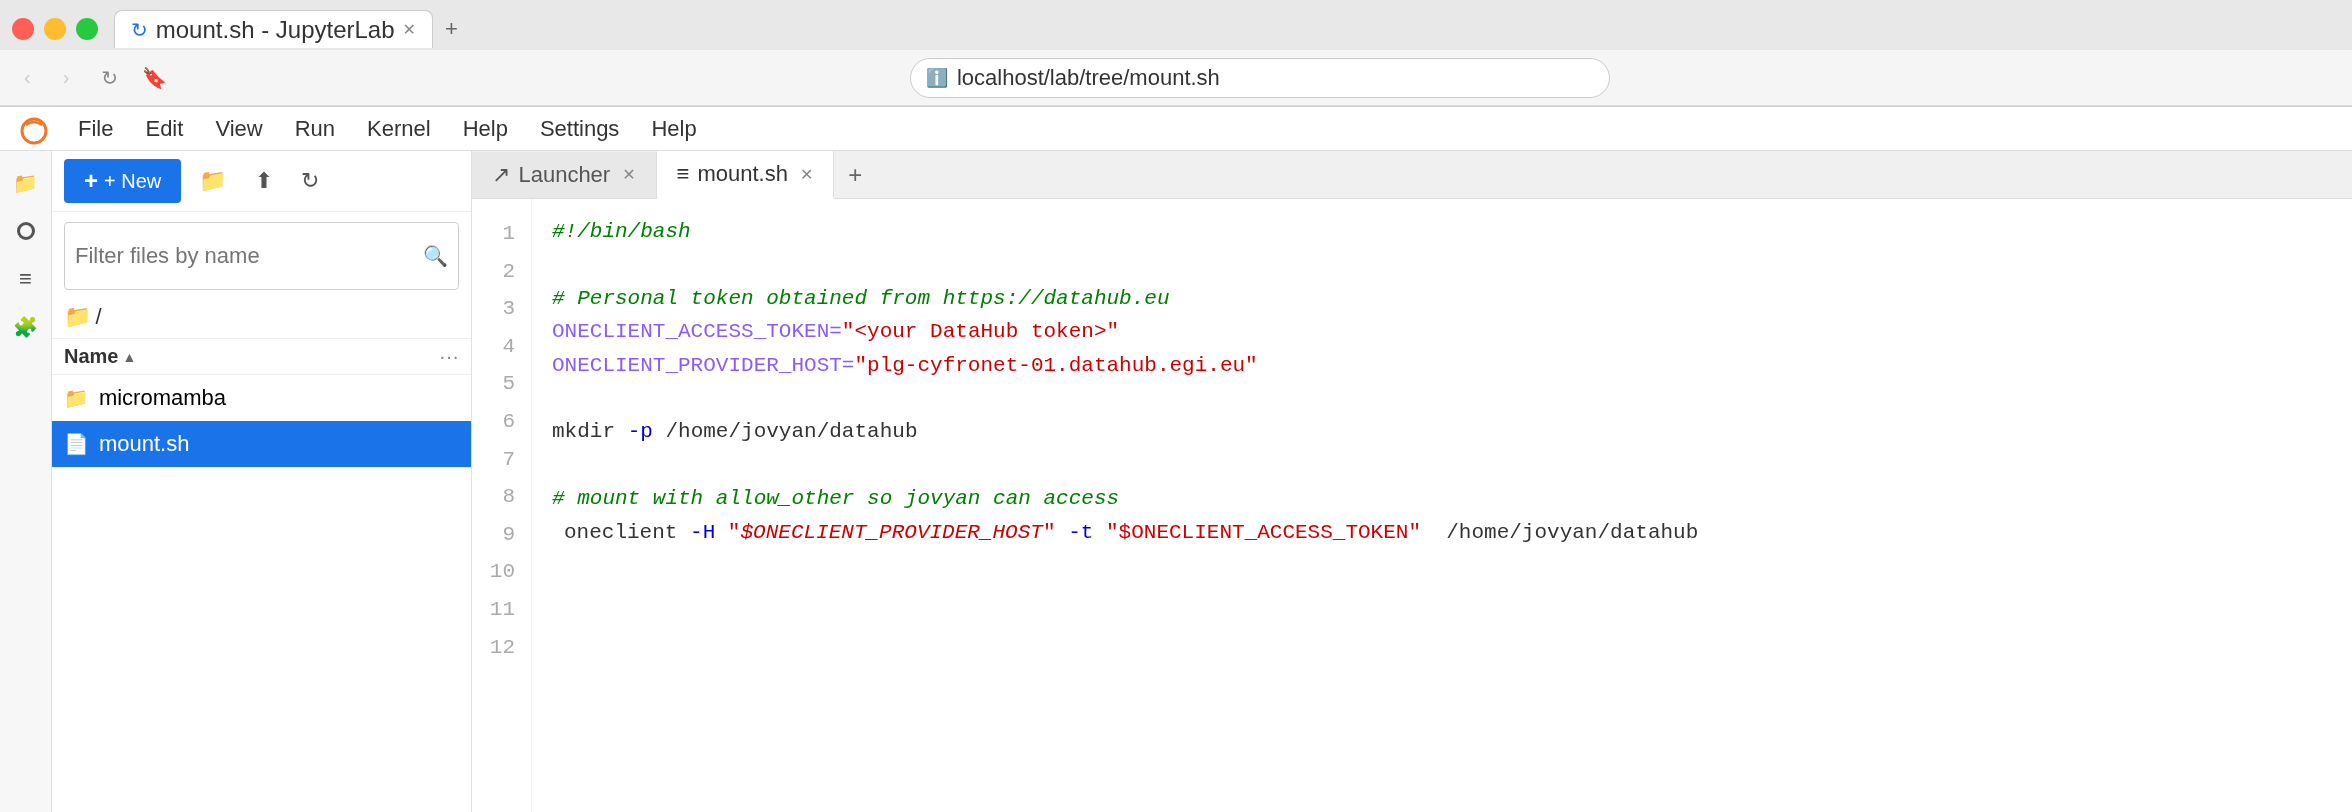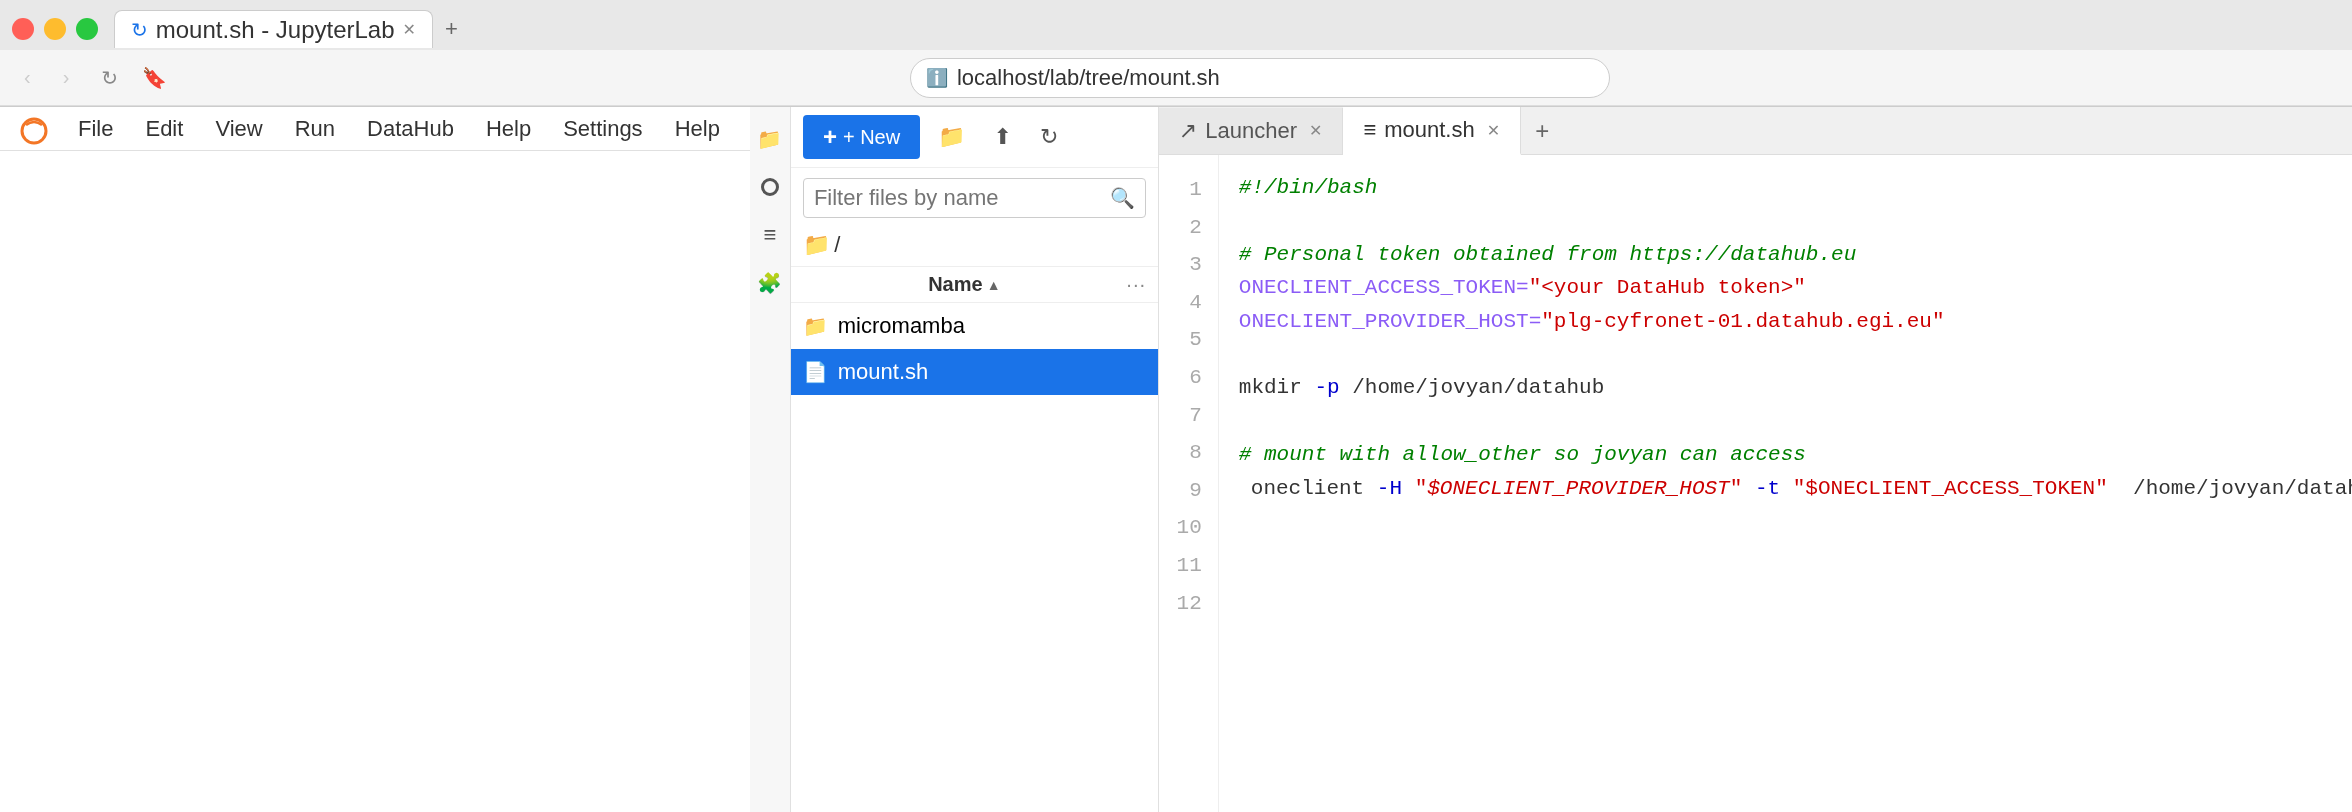--- a/index.html
+++ b/index.html
@@ -18,21 +18,21 @@
     .tl-green { background: #28c840; }
 
     .nav-bar { display: flex; align-items: center; background: #f5f5f5; border-bottom: 1px solid #ddd; padding: 8px 16px; gap: 16px; height: 56px; }
     .nav-btn { background: none; border: none; font-size: 20px; color: #888; cursor: pointer; padding: 4px 8px; }
     .nav-btn:disabled { color: #ccc; cursor: default; }
     .address-bar { display: flex; align-items: center; flex: 1; background: white; border: 1px solid #ccc; border-radius: 20px; padding: 6px 16px; gap: 8px; font-size: 22px; color: #333; max-width: 700px; margin: 0 auto; }
     .address-bar .lock-icon { color: #666; font-size: 18px; }
     .bookmark-btn { background: none; border: none; font-size: 20px; color: #888; cursor: pointer; }
 
     
-    .app { display: flex; flex-direction: row; height: calc(812px - 106px); background: white; }
+    .app { display: flex; flex-direction: column; height: calc(812px - 106px); background: white; }
 
     
     .menu-bar { display: flex; align-items: center; background: white; border-bottom: 1px solid #e0e0e0; padding: 0 16px; height: 44px; gap: 4px; }
     .logo { width: 36px; height: 36px; margin-right: 8px; }
     .menu-item { background: none; border: none; font-size: 22px; color: #333; cursor: pointer; padding: 6px 14px; border-radius: 4px; }
 
     
     .main-content { display: flex; flex: 1; overflow: hidden; }
 
     
@@ -40,28 +40,28 @@
     .sidebar-icon-btn { background: none; border: none; width: 40px; height: 40px; display: flex; align-items: center; justify-content: center; cursor: pointer; border-radius: 6px; font-size: 20px; color: #555; }
     .sidebar-icon-btn.active { color: #1a73e8; }
 
     
     .file-panel { width: 420px; border-right: 1px solid #e0e0e0; display: flex; flex-direction: column; background: white; }
     .file-panel-toolbar { display: flex; align-items: center; padding: 8px 12px; gap: 8px; border-bottom: 1px solid #eee; }
     .new-btn { background: #1a73e8; color: white; border: none; border-radius: 4px; padding: 8px 20px; font-size: 22px; cursor: pointer; display: flex; align-items: center; gap: 6px; font-weight: 500; }
     .icon-btn { background: none; border: none; font-size: 22px; color: #555; cursor: pointer; padding: 6px 10px; border-radius: 4px; }
 
     .search-container { padding: 10px 12px; }
-    .search-input-wrap { display: flex; align-items: center; border: 1px solid #ccc; border-radius: 4px; padding: 6px 10px; gap: 8px; background: white; }
+    .search-input-wrap { display: flex; align-items: center; border: 1px solid #ccc; border-radius: 4px; padding: 20px 10px; gap: 8px; background: white; }
     .search-input { border: none; outline: none; font-size: 22px; flex: 1; color: #666; background: transparent; }
     .search-icon { color: #888; font-size: 20px; }
 
     .breadcrumb-row { padding: 4px 12px 8px; font-size: 22px; color: #333; display: flex; align-items: center; gap: 4px; }
 
     .file-list-header { display: flex; align-items: center; padding: 6px 12px; border-bottom: 1px solid #eee; border-top: 1px solid #eee; }
-    .col-name { font-size: 20px; font-weight: 600; color: #333; flex: 1; display: flex; align-items: center; gap: 4px; justify-content: center; }
+    .col-name { font-size: 20px; font-weight: 600; color: #333; flex: 1; display: flex; align-items: center; gap: 4px; }
     .sort-icon { font-size: 14px; color: #666; }
     .col-actions { font-size: 20px; color: #888; }
 
     .file-list { flex: 1; overflow-y: auto; }
     .file-row { display: flex; align-items: center; padding: 10px 12px; gap: 10px; cursor: pointer; font-size: 22px; }
     .file-row.selected { background: #1a73e8; color: white; }
     .file-row .file-icon { font-size: 20px; }
     .file-row .file-name { flex: 1; }
 
     
@@ -131,21 +131,21 @@
 
   <div class="menu-bar">
     <svg class="logo" viewBox="0 0 36 36">
       <circle cx="18" cy="20" r="12" fill="none" stroke="#f37626" stroke-width="3"></circle>
       <path d="M10 14 Q18 8 26 14" fill="none" stroke="#f37626" stroke-width="2.5"></path>
     </svg>
     <button class="menu-item">File</button>
     <button class="menu-item">Edit</button>
     <button class="menu-item">View</button>
     <button class="menu-item">Run</button>
-    <button class="menu-item">DataHub</button>
+    <button class="menu-item">Kernel</button>
     <button class="menu-item">Help</button>
     <button class="menu-item">Settings</button>
     <button class="menu-item">Help</button>
   </div>
 
   <div class="main-content">
 
     <div class="sidebar-icons">
       <button class="sidebar-icon-btn active">
         <span>📁</span>

